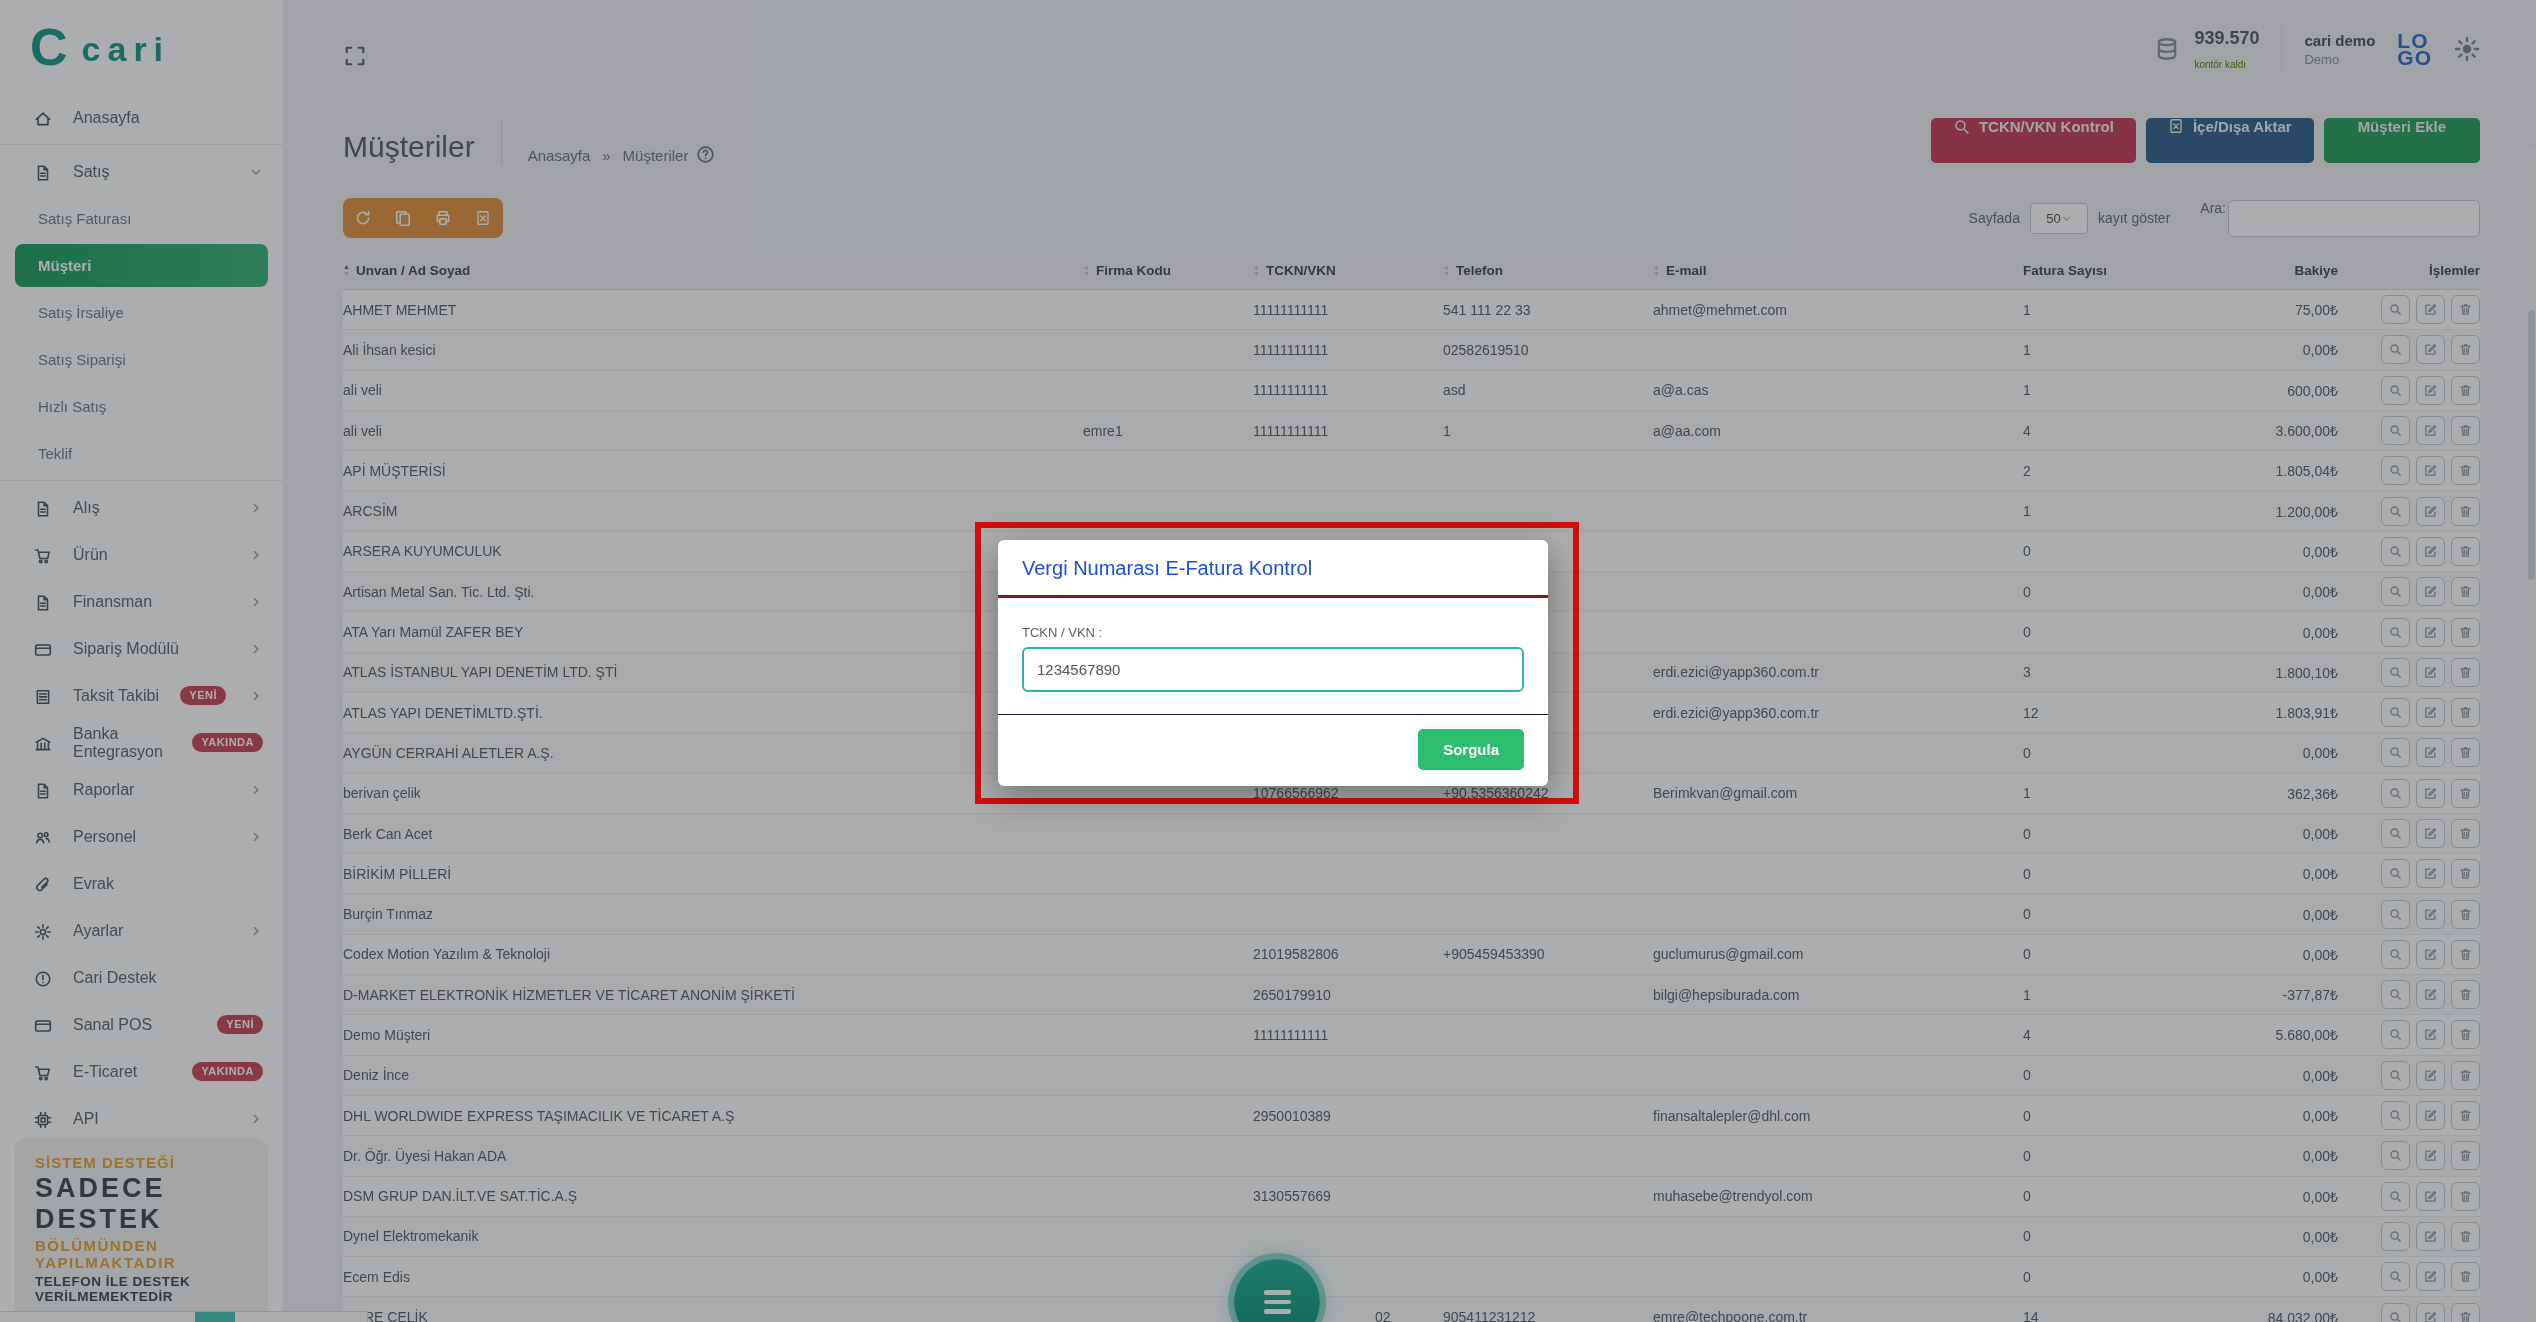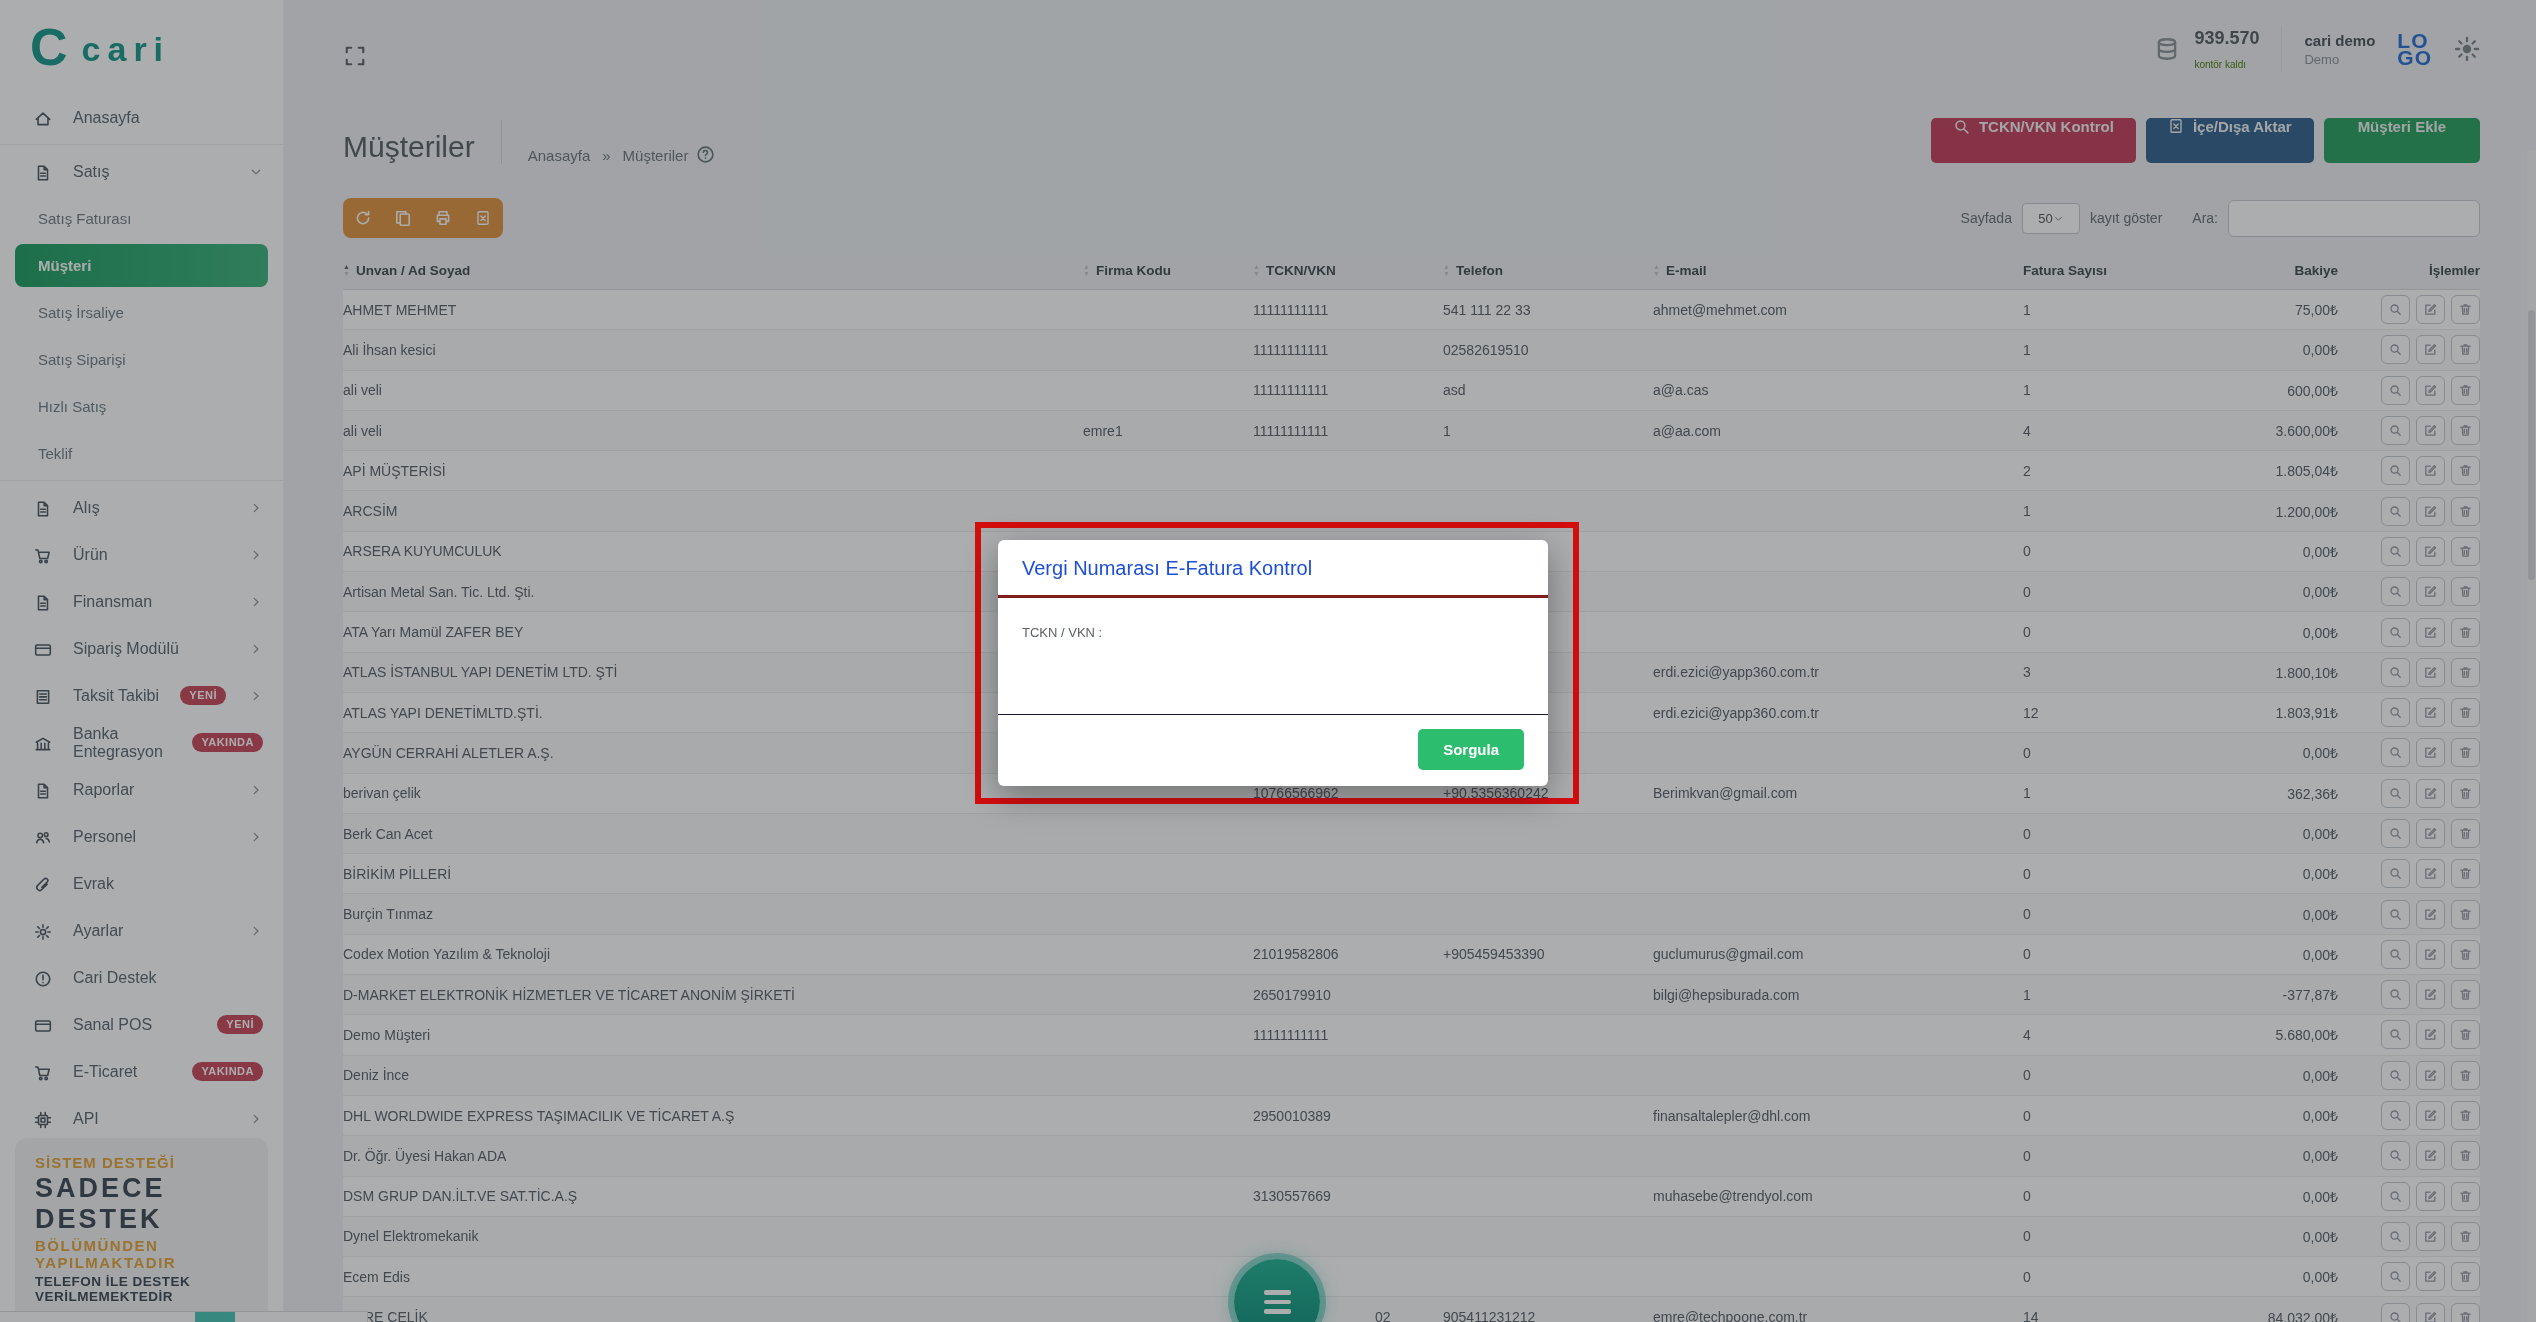--- a/index.html
+++ b/index.html
@@ -56,21 +56,21 @@
   .btn-blue { background:#32638f; }
   .btn-green { background:#29a261; padding:0 34px; }
 
   .controls-row { position:absolute; left:60px; right:56px; top:196px; height:44px; }
   .tool-group { position:absolute; left:0; top:2px; display:flex; background:#e09540; border-radius:8px; overflow:hidden; }
   .tool-btn { width:40px; height:40px; display:flex; align-items:center; justify-content:center; color:#fdfdfd; background:transparent; border:none; cursor:pointer; }
   .right-controls { position:absolute; right:0; top:0; display:flex; align-items:center; gap:10px; height:44px; }
   .ctl-label { font-size:14px; color:#666f77; }
   .page-select { width:58px; height:31px; border:1px solid #c6cbd0; border-radius:4px; background:#fff; display:flex; align-items:center; justify-content:center; font-size:13px; color:#555; cursor:pointer; }
   .page-select .chev { color:#7d858c; }
-  .search-wrap { display:flex; align-items:center; gap:10px; margin-left:20px; }
+  .search-wrap { display:flex; gap:2px; margin-left:20px; }
   .search-input { width:252px; height:37px; border:1px solid #c9ced3; border-radius:6px; background:#fff; padding:0 12px; font-size:14px; color:#555; font-family:inherit; outline:none; }
 
   
   .table { position:absolute; left:60px; right:56px; top:252px; bottom:0; }
   .trow { display:grid; grid-template-columns:740px 170px 190px 210px 370px 150px 165px 1fr; align-items:center; }
   .thead { height:38px; font-size:13.5px; font-weight:bold; color:#434c54; border-bottom:1px solid #d9dcde; }
   .thead .cell { display:flex; align-items:center; }
   .sortpair { display:inline-flex; flex-direction:column; font-size:7px; line-height:6.5px; color:#c3c8cd; margin-right:6px; }
   .sortpair .on { color:#5c6870; }
   .tbody .trow { height:40.3px; background:#fff; border-bottom:1px solid #ededee; font-size:14px; color:#59626a; }
@@ -1248,18 +1248,19 @@
     <span class="status-chip"></span>
   </div>
 
 <div class="dim"></div>
 
 <div class="annotation-box">
   <div class="modal">
     <div class="modal-head">Vergi Numarası E-Fatura Kontrol</div>
     <div class="modal-body">
       <div class="field-label">TCKN / VKN :</div>
+      <input class="field-input" value="1234567890" style="">
     </div>
     <div class="modal-foot">
       <button class="btn-sorgula">Sorgula</button>
     </div>
   </div>
 </div>
 
 </body></html>

